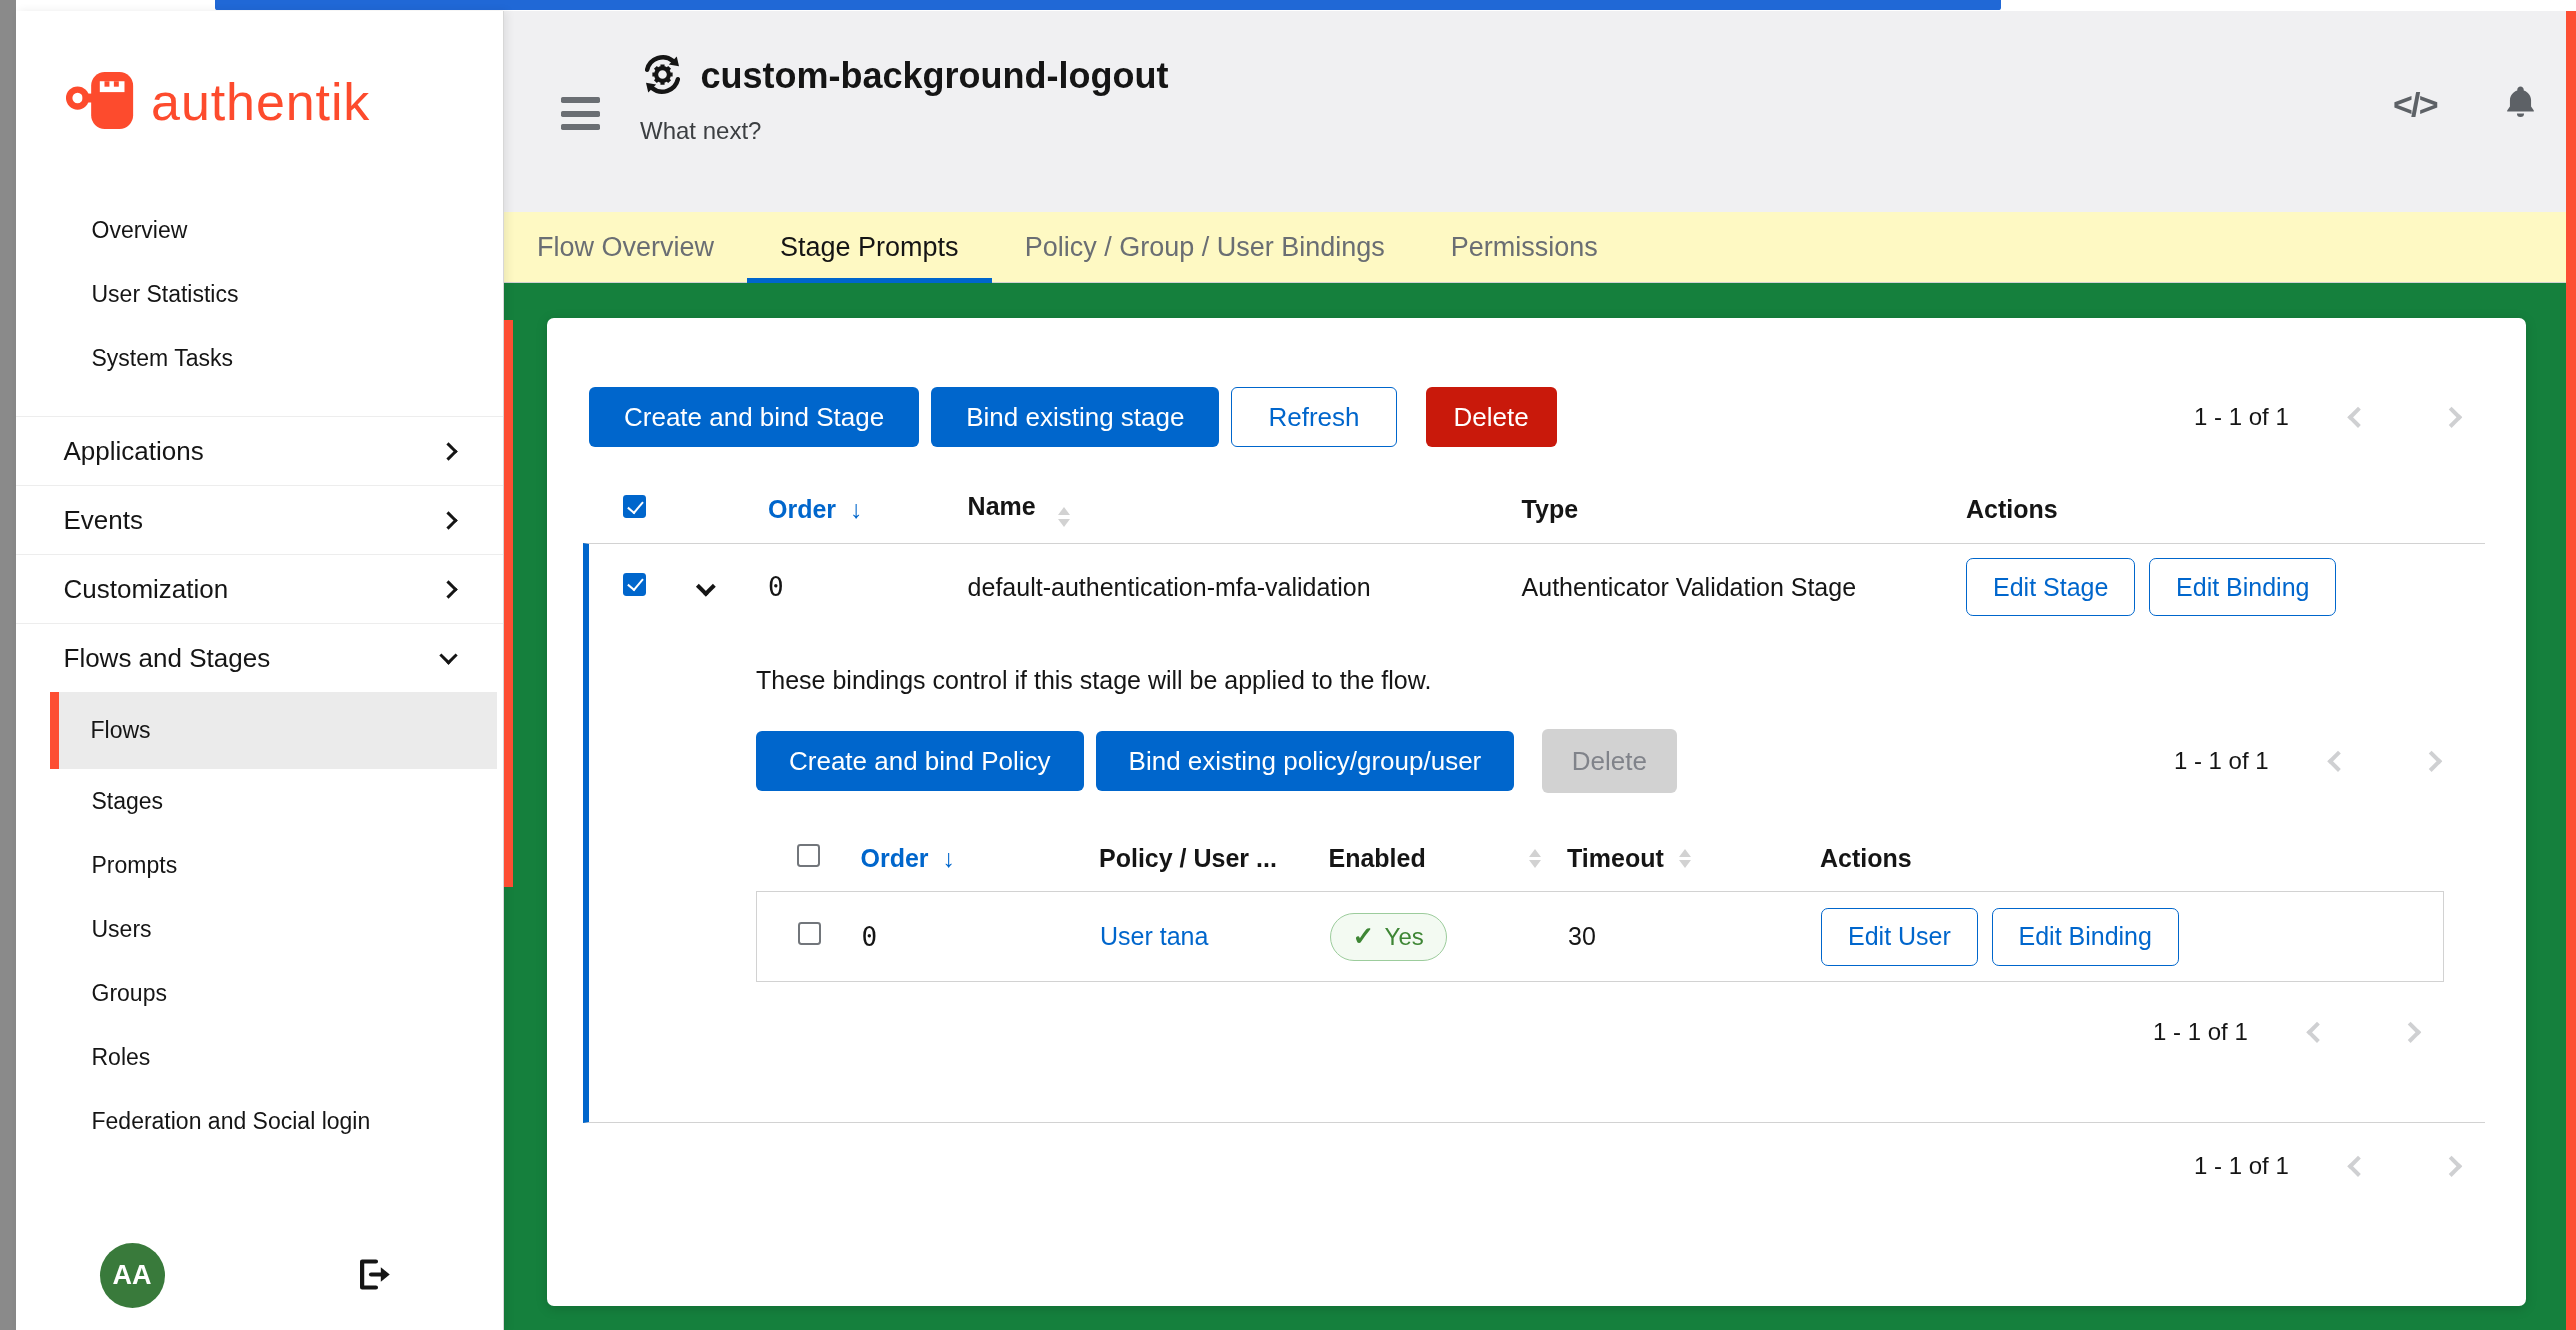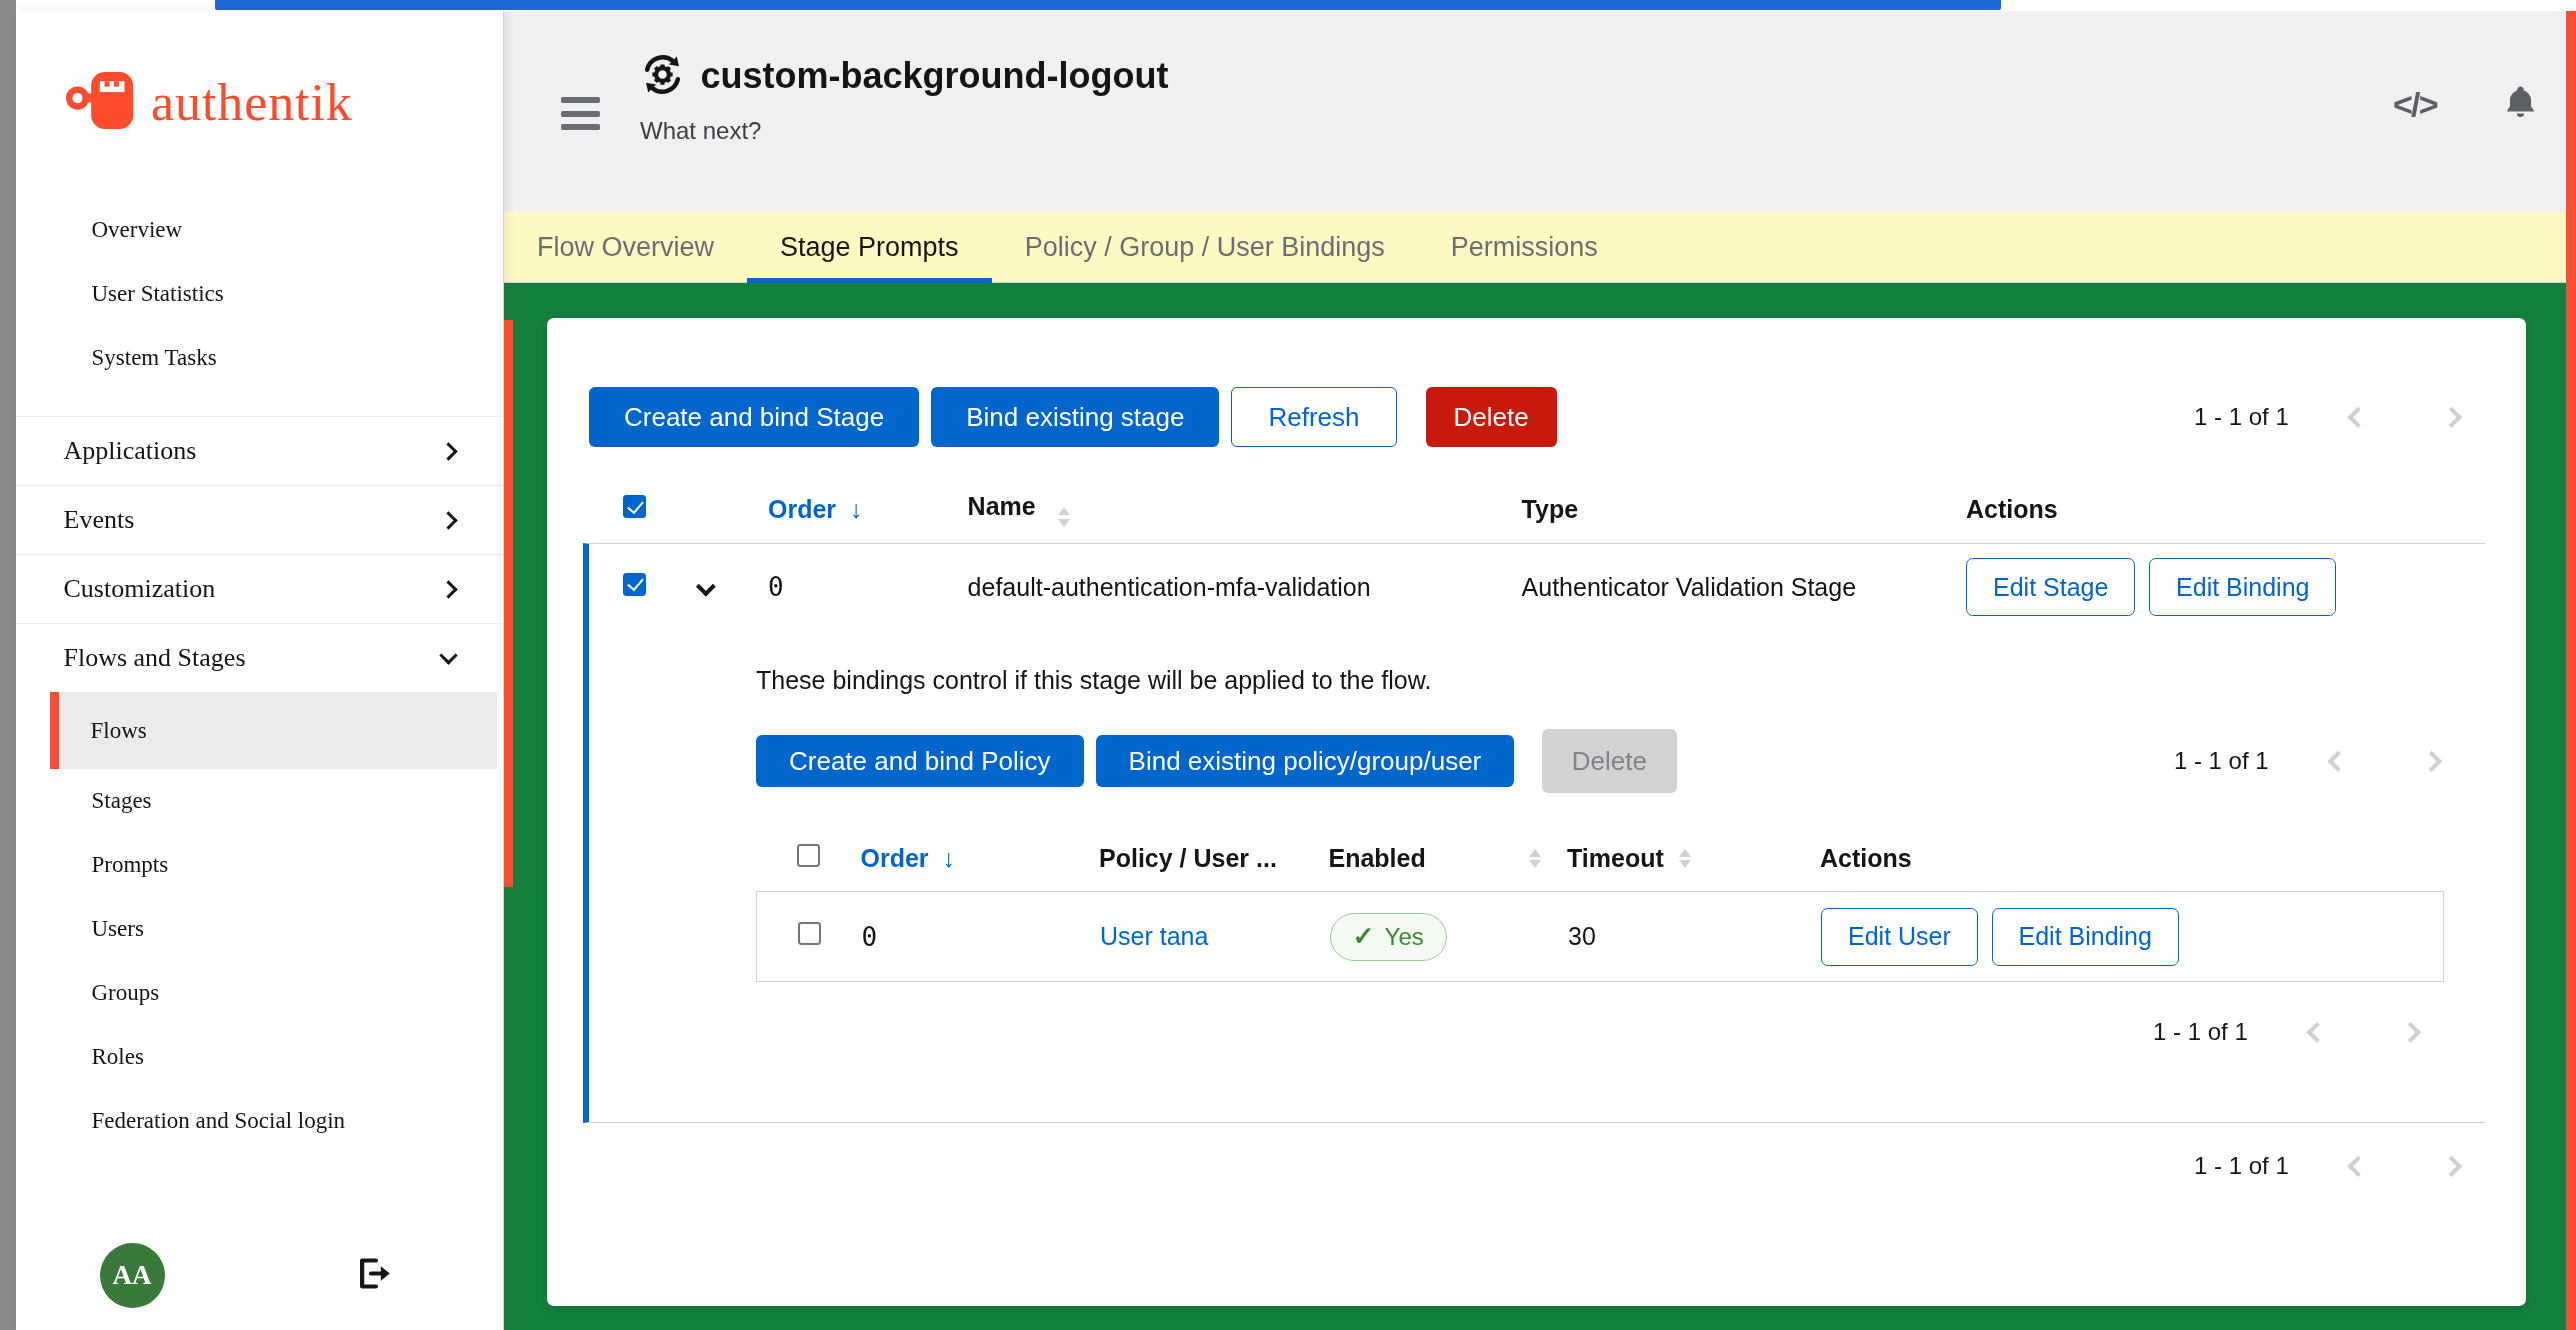--- a/index.html
+++ b/index.html
@@ -11,21 +11,21 @@
   
   .left-edge{position:absolute;left:0;top:0;width:15.5px;height:1331px;background:#8a8a8a;}
   .top-strip{position:absolute;left:15.5px;top:0;width:2561px;height:11px;background:#ffffff;}
   .top-blue-bar{position:absolute;left:215px;top:0;width:1786px;height:10.3px;background:#2068d6;border-radius:0 0 2.6px 2.6px;}
   .right-edge{position:absolute;right:0;top:11px;width:10.3px;height:1320px;background:#fd4e33;}
 
   
   .sidebar{
     position:absolute; left:15.5px; top:11px; width:488px; height:1320px;
     background:#fff; border-right:0.9px solid #d7d7d7; box-shadow:2.6px 0 8.6px rgba(0,0,0,.08);
-    display:flex; flex-direction:column; z-index:2;font-family:Liberation Serif, serif;
+    display:flex; flex-direction:column; z-index:2;
   }
   .side-scroll{position:absolute; right:-10.3px; top:309px; width:8.6px; height:567px; background:#fd4e33;}
   .logo{height:182px; display:flex; align-items:center; gap:8.6px; padding-left:48px; cursor:pointer;}
   .wordmark{font-size:52px; font-weight:500; color:#fd4b2d; letter-spacing:0.9px;}
   .nav{flex:1; position:relative;}
   .nav-top-group{padding:5.2px 0 26px;}
   .nav-child{display:flex; align-items:center; height:64px; padding-left:76px; font-size:23px; color:#151515; cursor:pointer;}
   .nav-child.active{height:77px; margin-left:34px; margin-right:5.2px; padding-left:32px;
     border-left:9.4px solid #fd4e33; background:#ebebeb;}
   .nav-section{height:69px; display:flex; align-items:center; justify-content:space-between;
@@ -59,21 +59,21 @@
   .card{width:1979px; height:988px; background:#fff; border-radius:6.9px;
     box-shadow:0 2.6px 12px rgba(0,0,0,.15); padding:69px 41px 0 42px;}
 
   
   .toolbar{display:flex; align-items:center;}
   .btn{font-family:inherit; border:none; cursor:pointer; border-radius:6px; font-size:26px; white-space:nowrap;}
   .btn.primary{background:#0066cc; color:#fff; height:60px; padding:0 35px; margin-right:12px;}
   .btn.secondary{background:#fff; color:#0066cc; border:1.7px solid #0066cc; height:60px; padding:0 36px; margin-right:12px;}
   .btn.danger{background:#c9190b; color:#fff; height:60px; padding:0 28px; margin-left:17px;}
   .btn.disabled{background:#d2d2d2; color:#80838a; height:64px; padding:0 30px; margin-left:15.5px; cursor:default;}
-  .toolbar.inner .btn.primary{height:52px; padding:0 33px;}
+  .toolbar.inner .btn.primary{height:60px; padding:0 33px;}
   .spacer{flex:1;}
 
   .pagination{display:flex; align-items:center; font-size:24px; color:#151515; padding-right:26px;}
   .pg-chev{display:inline-block; width:14.6px; height:14.6px;
     border-right:4.3px solid #cfd0d2; border-bottom:4.3px solid #cfd0d2; cursor:pointer;}
   .pg-prev{transform:rotate(135deg); margin-left:62px;}
   .pg-next{transform:rotate(-45deg); margin-left:79px;}
 
   
   .thead,.trow{display:flex; align-items:center; font-size:25px;}

